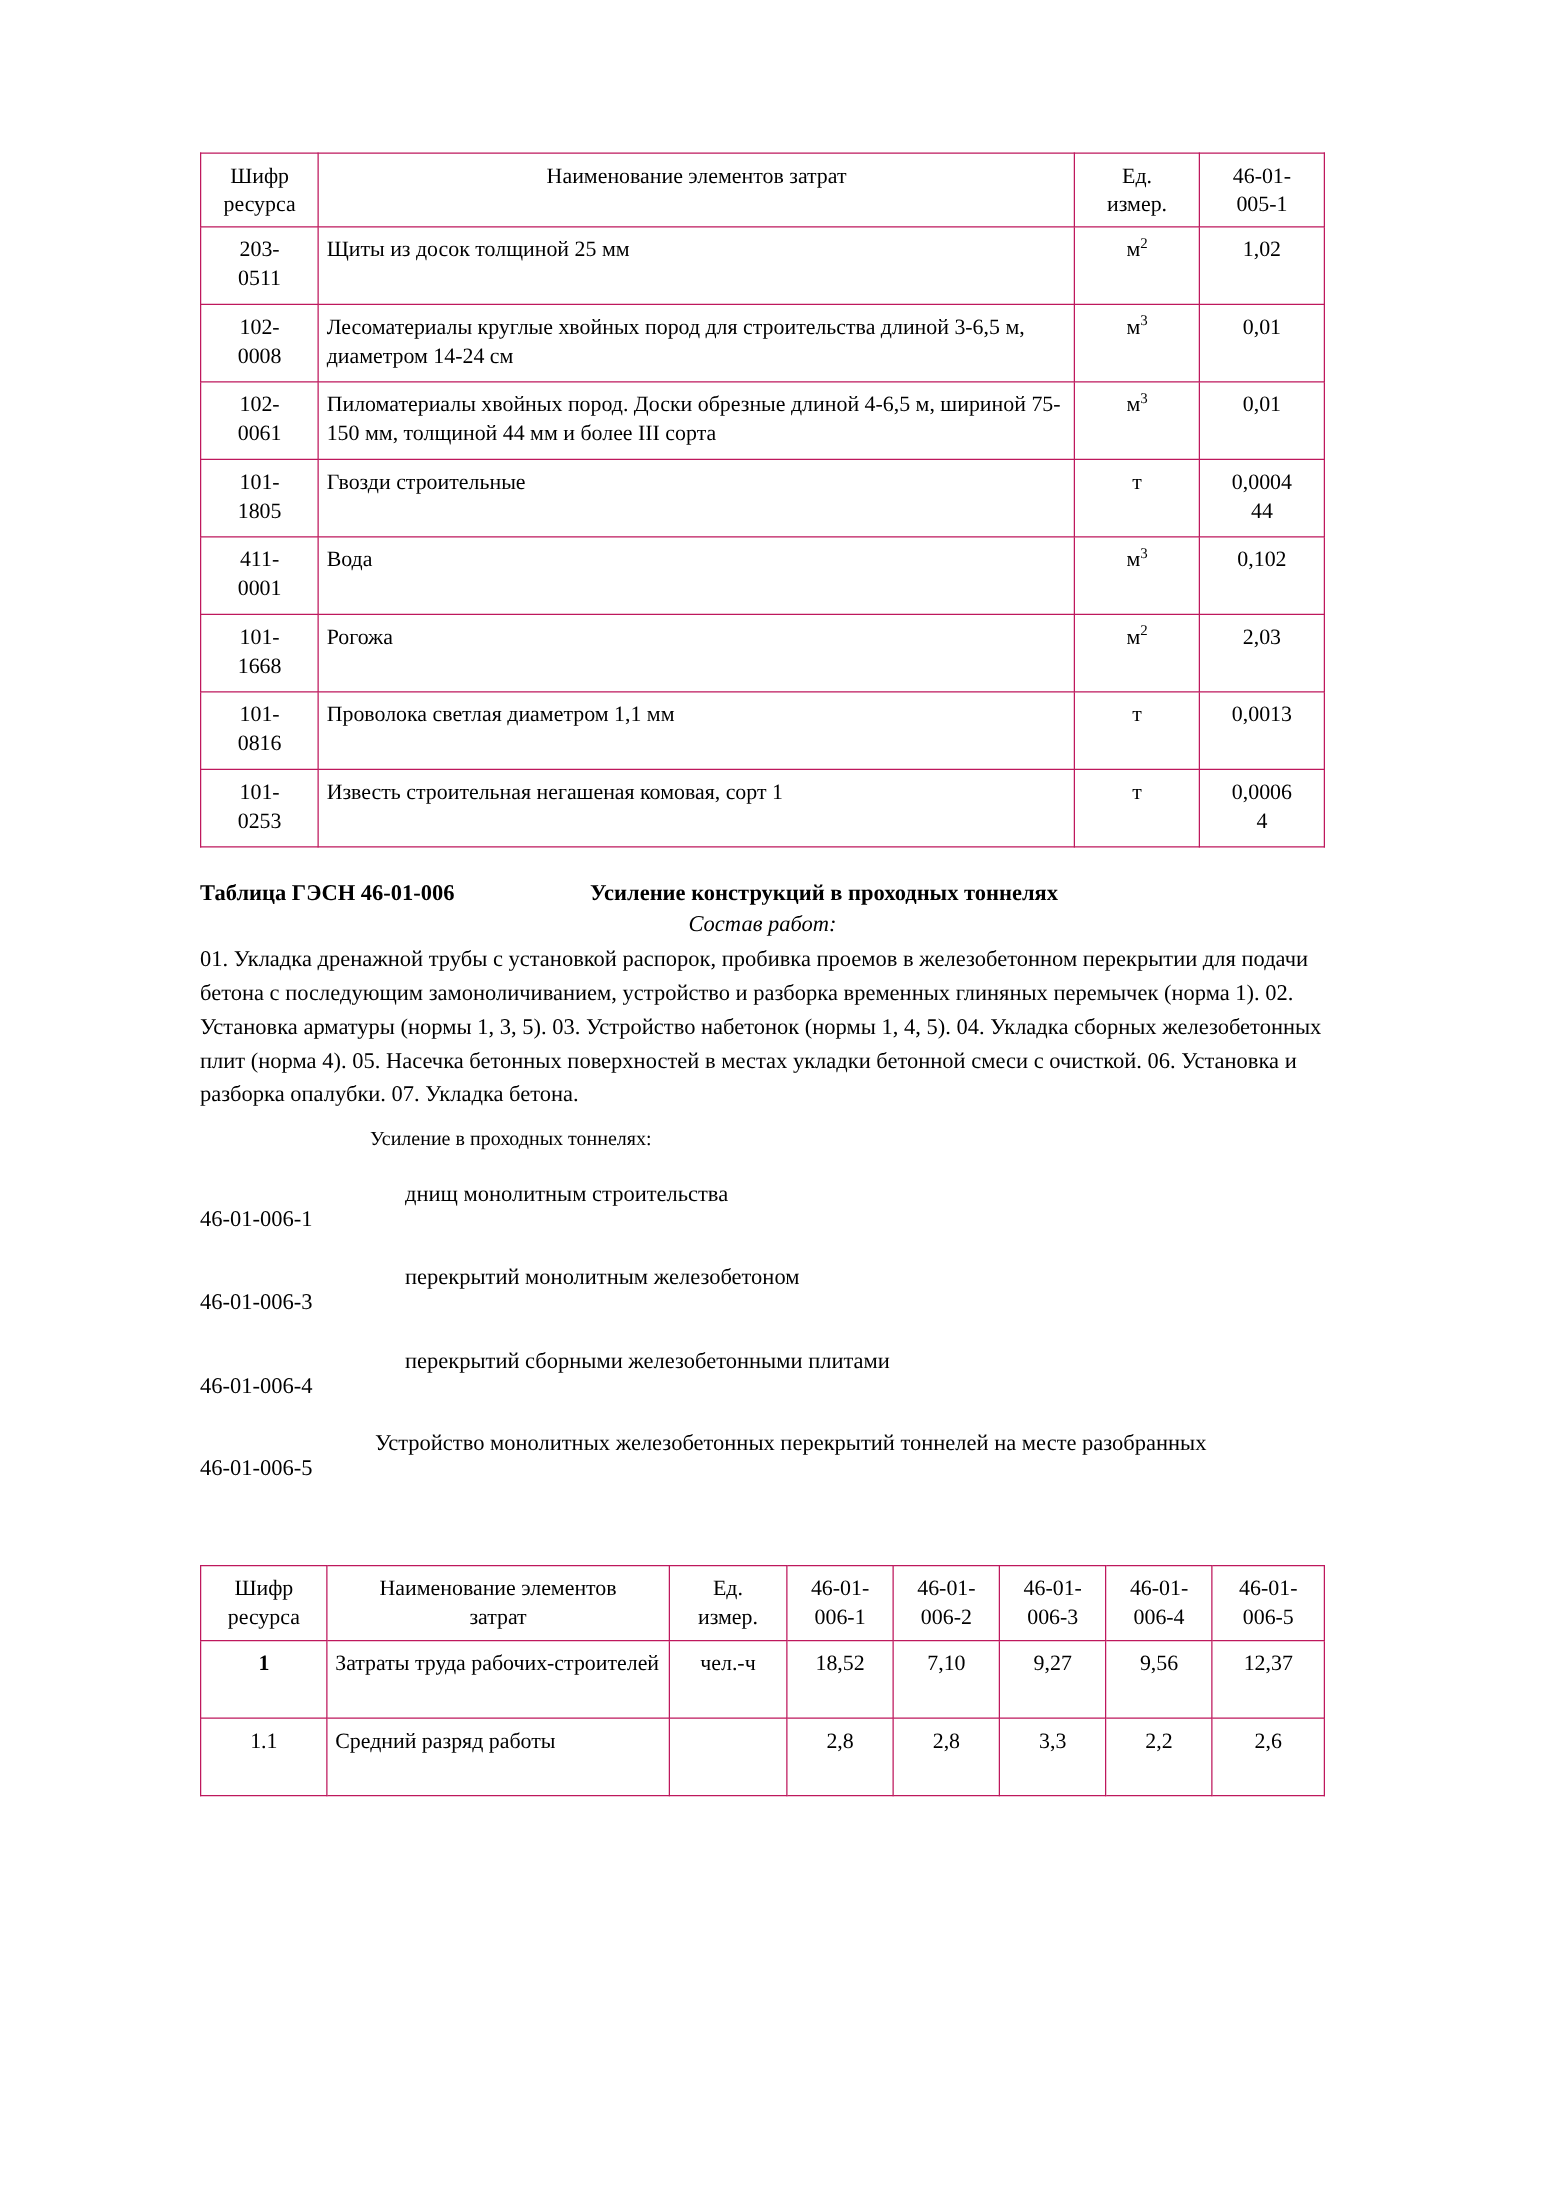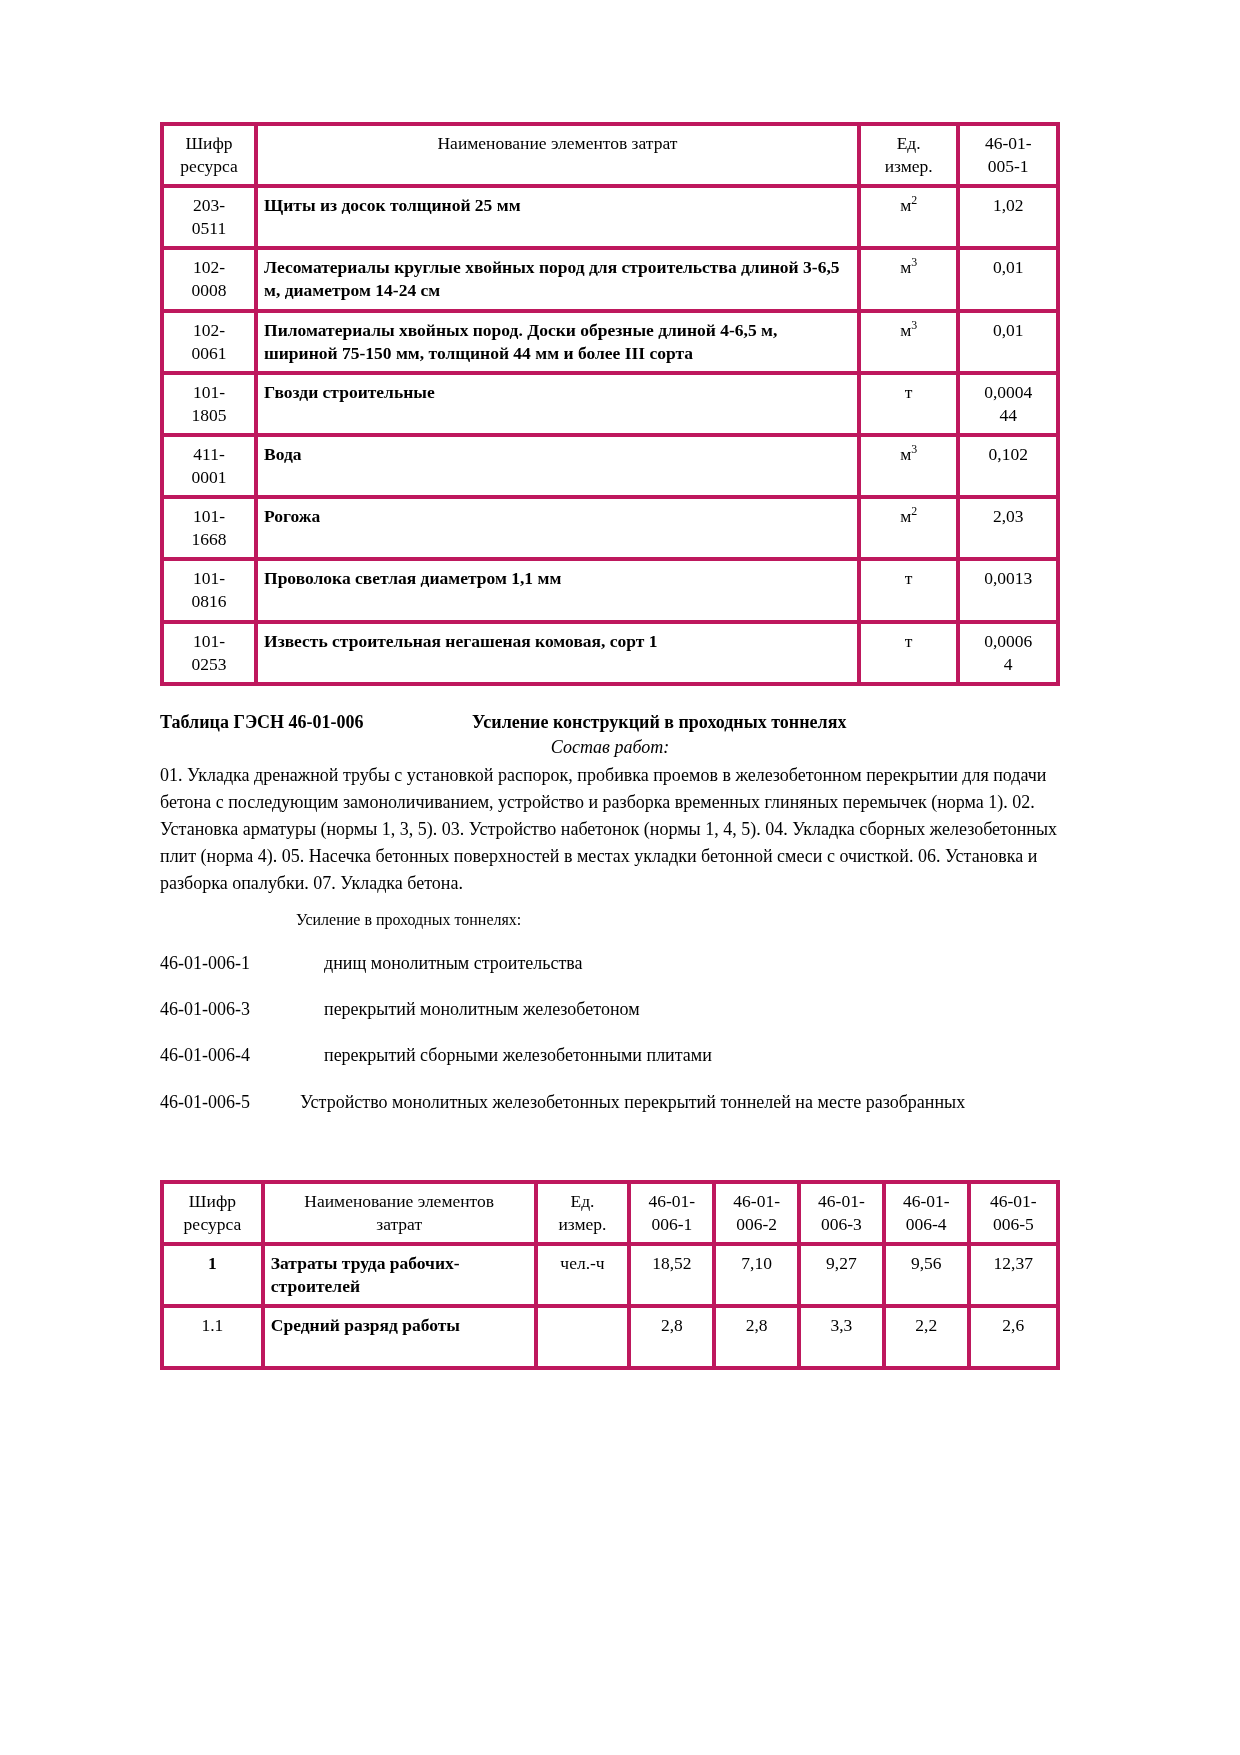--- a/index.html
+++ b/index.html
@@ -28,32 +28,31 @@
     width: 900px;
   }
 
   
   table.gesn {
     border-collapse: collapse;
     width: 900px;
     table-layout: fixed;
   }
   table.gesn td {
-    border: 4px solid #be185d;
+    border: 1px solid #be185d;
     vertical-align: top;
     padding: 6px 6px 6px 6px;
     font-size: 17.5px;
     line-height: 1.32;
   }
   table.gesn td.cnum {
     text-align: center;
   }
   table.gesn td.ctext {
     text-align: left;
-    font-weight: bold;
   }
   table.gesn td.hdr {
     text-align: center;
     vertical-align: top;
   }
   sup {
     font-size: 0.68em;
     vertical-align: super;
     line-height: 0;
   }
@@ -116,20 +115,21 @@
   }
   .norm-row {
     display: flex;
     font-size: 18px;
     margin-bottom: 22px;
     line-height: 1.35;
   }
   .norm-row .code {
     width: 140px;
     flex: 0 0 140px;
+    margin-top: 20px;
   }
   .norm-row .desc {
     flex: 1;
   }
   .norm-row.indent5 .desc { padding-left: 0px; }
   .norm-row .desc.ind { padding-left: 24px; }
   .spacer-before-t2 { height: 44px; }
 </style>
 </head>
 <body>

